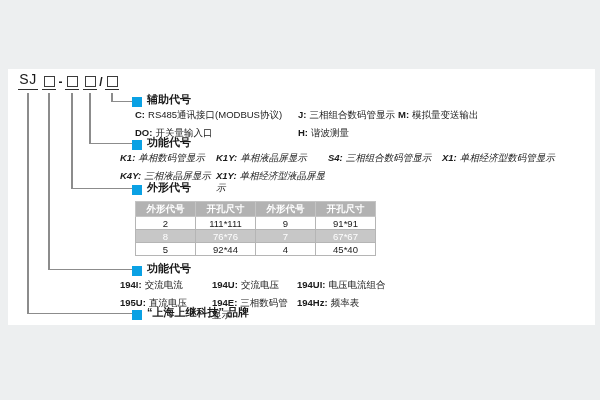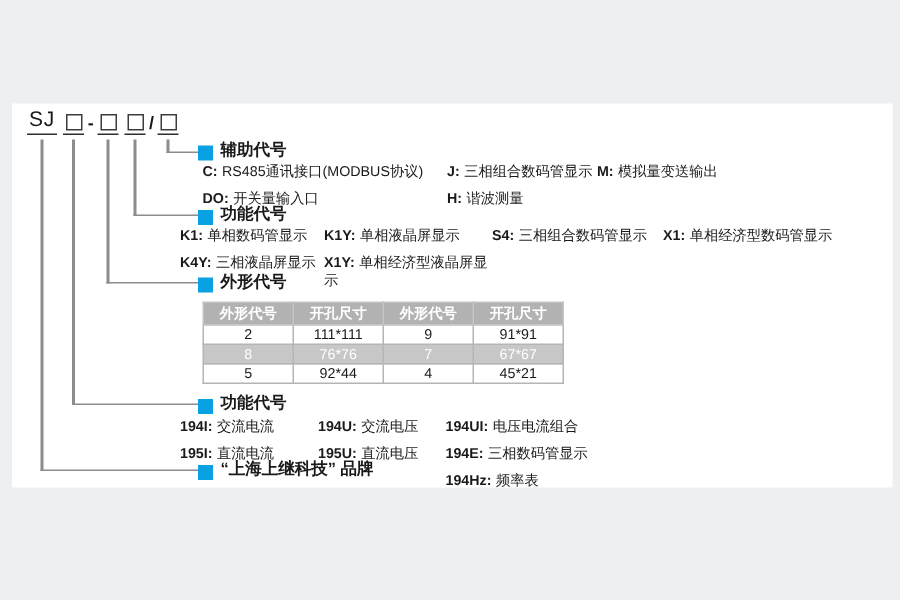--- a/index.html
+++ b/index.html
@@ -47,21 +47,21 @@
   .lab-shape { top:182px; }
   .lab-func2 { top:263px; }
   .lab-brand { top:307px; }
 
   
   .detail { position:absolute; font-size:9.5px; line-height:12px; }
   .grid { display:grid; row-gap:6px; }
   .d-aux   { left:135px; top:109px; }
   .d-aux .grid   { grid-template-columns:163px 100px 140px; }
   .d-func1 { left:120px; top:152px; }
-  .d-func1 .grid { grid-template-columns:96px 112px 114px 155px; }
+  .d-func1 .grid { grid-template-columns:96px 112px 114px 155px;font-style:italic; }
   .d-func2 { left:120px; top:279px; }
   .d-func2 .grid { grid-template-columns:92px 85px 150px; }
   .code { font-weight:bold; margin-right:3px; }
   .col3 { grid-column:3; }
 
   
   .shape-table { position:absolute; left:135px; top:201px; border-collapse:collapse;
                  font-size:9.5px; border:1.5px solid #5a5a5a; }
   .shape-table th, .shape-table td {
     width:59px; text-align:center; padding:0; height:12px;
@@ -157,35 +157,34 @@
     <tr class="hl">
       <td>8</td>
       <td>76*76</td>
       <td>7</td>
       <td>67*67</td>
     </tr>
     <tr>
       <td>5</td>
       <td>92*44</td>
       <td>4</td>
-      <td>45*21</td>
+      <td>45*40</td>
     </tr>
   </tbody>
 </table>
 
 <div class="sec-label lab-func2">
   <span class="bluesq"></span>
   <span>功能代号</span>
 </div>
 <div class="detail d-func2">
   <div class="grid">
     <span><b class="code">194I:</b><span>交流电流</span></span>
     <span><b class="code">194U:</b><span>交流电压</span></span>
     <span><b class="code">194UI:</b><span>电压电流组合</span></span>
-    <span><b class="code">195I:</b><span>直流电流</span></span>
     <span><b class="code">195U:</b><span>直流电压</span></span>
     <span><b class="code">194E:</b><span>三相数码管显示</span></span>
     <span class="col3"><b class="code">194Hz:</b><span>频率表</span></span>
   </div>
 </div>
 
 <div class="sec-label lab-brand">
   <span class="bluesq"></span>
   <span>“上海上继科技” 品牌</span>
 </div>

